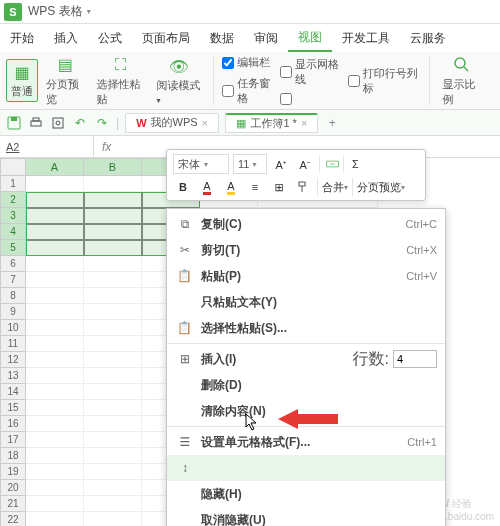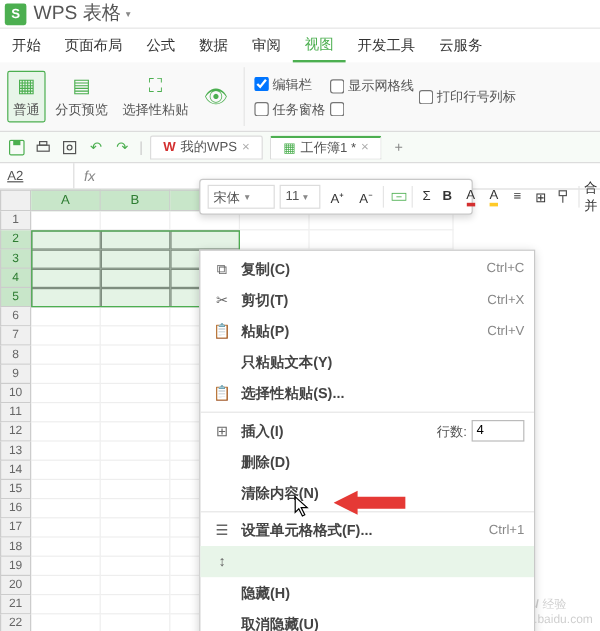--- a/index.html
+++ b/index.html
@@ -1,21 +1,21 @@
 <!DOCTYPE html>
 <html><head>
 <meta charset="utf-8">
 <style>
 * { box-sizing: border-box; margin: 0; padding: 0; font-family: "Microsoft YaHei", sans-serif; }
 body { width: 500px; height: 526px; background: #fff; font-size: 12px; color: #333; overflow: hidden; position: relative; }
 
 
 .titlebar { height: 24px; background: #fff; display: flex; align-items: center; padding: 0 4px; border-bottom: 1px solid #e0e0e0; }
 .app-icon { width: 18px; height: 18px; background: #4caf50; border-radius: 2px; display: flex; align-items: center; justify-content: center; color: #fff; font-weight: bold; font-size: 11px; }
-.app-title { margin-left: 6px; font-size: 16px; color: #555; }
+.app-title { margin-left: 6px; font-size: 12px; color: #555; }
 .title-dd { margin-left: 4px; color: #888; font-size: 8px; }
 
 
 .menus { height: 28px; background: #fff; display: flex; align-items: stretch; }
 .menu-item { padding: 0 10px; display: flex; align-items: center; font-size: 12px; color: #333; cursor: pointer; }
 .menu-item.active { color: #4caf50; border-bottom: 2px solid #4caf50; }
 
 
 .ribbon { height: 58px; background: #f9f9f9; border-bottom: 1px solid #dcdcdc; display: flex; padding: 4px 6px; gap: 8px; }
 .rgroup { display: flex; gap: 4px; align-items: center; border-right: 1px solid #e5e5e5; padding-right: 8px; }
@@ -28,40 +28,40 @@
 .chkcol { display: flex; flex-direction: column; gap: 6px; }
 
 
 .qat { height: 26px; background: #f7fbf7; border-bottom: 1px solid #dcdcdc; display: flex; align-items: center; padding: 0 6px; gap: 6px; }
 .qat .qi { width: 16px; height: 16px; display: flex; align-items: center; justify-content: center; color: #4caf50; cursor: pointer; }
 .doctab { height: 20px; padding: 0 10px; border: 1px solid #dcdcdc; background: #fff; border-radius: 2px 2px 0 0; display: flex; align-items: center; gap: 4px; font-size: 11px; color: #555; cursor: pointer; }
 .doctab.active { border-top: 2px solid #4caf50; }
 
 
 .fbar { height: 22px; border-bottom: 1px solid #dcdcdc; display: flex; align-items: center; }
-.namebox { width: 62px; height: 100%; border-right: 1px solid #dcdcdc; display: flex; align-items: center; padding: 0 6px; font-size: 11px; color: #555; text-decoration: underline; }
+.namebox { width: 94px; height: 100%; border-right: 1px solid #dcdcdc; display: flex; align-items: center; padding: 0 6px; font-size: 11px; color: #555; text-decoration: underline; }
 .fx { padding: 0 8px; color: #888; font-style: italic; }
 
 
 .grid-wrap { position: relative; }
 .corner { position: absolute; left: 0; top: 0; width: 26px; height: 18px; background: #f0f0f0; border: 1px solid #ccc; }
 .colheads { position: absolute; left: 26px; top: 0; display: flex; }
 .colhead { width: 58px; height: 18px; background: #f0f0f0; border: 1px solid #ccc; border-left: none; display: flex; align-items: center; justify-content: center; font-size: 11px; color: #666; }
 .colhead.sel { background: #c8e6c9; color: #2e7d32; }
 .rowheads { position: absolute; left: 0; top: 18px; display: flex; flex-direction: column; }
 .rowhead { width: 26px; height: 16px; background: #f0f0f0; border: 1px solid #ccc; border-top: none; display: flex; align-items: center; justify-content: center; font-size: 10px; color: #666; }
 .rowhead.sel { background: #c8e6c9; color: #2e7d32; }
 .cells { position: absolute; left: 26px; top: 18px; }
 .cellrow { display: flex; }
 .cell { width: 58px; height: 16px; border-right: 1px solid #eee; border-bottom: 1px solid #eee; }
 .cell.tb { border: 1px solid #888; }
 .selrect { position: absolute; background: rgba(76,175,80,0.15); border: 1px solid #4caf50; }
 
 
-.fmt-tb { position: absolute; left: 166px; top: 149px; width: 228px; background: #fff; border: 1px solid #c8c8c8; border-radius: 3px; padding: 4px 6px; display: flex; gap: 4px; box-shadow: 0 2px 6px rgba(0,0,0,0.15); z-index: 5; }
+.fmt-tb { position: absolute; left: 166px; top: 149px; width: 260px; background: #fff; border: 1px solid #c8c8c8; border-radius: 3px; padding: 4px 6px; display: flex; flex-direction: column; gap: 4px; box-shadow: 0 2px 6px rgba(0,0,0,0.15); z-index: 5; }
 .fmt-row { display: flex; align-items: center; gap: 4px; }
 .fmt-ctl { height: 20px; border: 1px solid #dcdcdc; padding: 0 4px; display: flex; align-items: center; font-size: 11px; color: #555; cursor: pointer; }
 .fmt-ico { width: 20px; height: 18px; display: flex; align-items: center; justify-content: center; cursor: pointer; font-size: 11px; }
 
 
 .ctx { position: absolute; left: 166px; top: 208px; width: 280px; background: #fff; border: 1px solid #c8c8c8; box-shadow: 0 2px 8px rgba(0,0,0,0.2); z-index: 10; padding: 2px 0; }
 .ctx-item { height: 26px; display: flex; align-items: center; padding: 0 8px; font-size: 12px; color: #444; cursor: pointer; }
 .ctx-item:hover, .ctx-item.hover { background: #e8f5e9; }
 .ctx-ico { width: 20px; display: flex; justify-content: center; color: #666; }
 .ctx-label { flex: 1; padding-left: 6px; font-weight: bold; }
@@ -84,22 +84,23 @@
 <body>
 
 <div class="titlebar">
   <div class="app-icon">S</div>
   <div class="app-title">WPS 表格</div>
   <div class="title-dd">▾</div>
 </div>
 
 <div class="menus" id="menus">
     <div class="menu-item">开始</div>
+    <div class="menu-item">插入</div>
+    <div class="menu-item">公式</div>
     <div class="menu-item">页面布局</div>
-    <div class="menu-item">公式</div>
     <div class="menu-item">数据</div>
     <div class="menu-item">审阅</div>
     <div class="menu-item active">视图</div>
     <div class="menu-item">开发工具</div>
     <div class="menu-item">云服务</div>
   </div>
 
 <div class="ribbon">
   <div class="rgroup" id="views">
       <div class="rbtn sel">
@@ -109,20 +110,21 @@
       <div class="rbtn">
         <div class="ico" style="color:#4caf50;font-size:16px">▤</div>
         <span>分页预览</span>
       </div>
       <div class="rbtn">
         <div class="ico" style="color:#4caf50;font-size:16px">⛶</div>
         <span>选择性粘贴</span>
       </div>
       <div class="rbtn">
         <div class="ico" style="color:#4caf50;font-size:16px">👁</div>
+        <span>阅读模式 <span style="font-size:8px">▾</span></span>
       </div>
     </div>
   <div class="rgroup">
     <div class="chkcol" id="chk1">
         <label class="chk">
           <input type="checkbox" checked="" style="">
           <span>编辑栏</span>
         </label>
         <label class="chk">
           <input type="checkbox" style="">
@@ -137,20 +139,31 @@
         <label class="chk">
           <input type="checkbox" style="">
         </label>
       </div>
     <div class="chkcol" id="chk3">
         <label class="chk">
           <input type="checkbox" style="">
           <span>打印行号列标</span>
         </label>
       </div>
+  </div>
+  <div class="rgroup">
+    <div class="rbtn">
+      <div class="ico">
+        <svg width="18" height="18" viewBox="0 0 18 18">
+            <circle cx="7" cy="7" r="5" fill="none" stroke="#4caf50" stroke-width="1.5"></circle>
+            <line x1="11" y1="11" x2="15" y2="15" stroke="#4caf50" stroke-width="1.5"></line>
+          </svg>
+      </div>
+      <span>显示比例</span>
+    </div>
   </div>
 </div>
 
 <div class="qat">
   <div class="qi">
       <svg width="14" height="14" viewBox="0 0 14 14">
         <rect x="1" y="1" width="12" height="12" rx="1" fill="none" stroke="#4caf50"></rect>
         <rect x="4" y="1" width="6" height="4" fill="#4caf50"></rect>
       </svg>
     </div>
@@ -451,21 +464,21 @@
     </div>
     <div class="ctx-item">
       <span class="ctx-ico">📋</span>
       <span class="ctx-label">选择性粘贴(S)...</span>
       <span class="ctx-sc"></span>
     </div>
     <div class="ctx-sep"></div>
     <div class="ctx-item">
       <span class="ctx-ico">⊞</span>
       <span class="ctx-label">插入(I)</span>
-      <span style="font-size:11px;color:#555;margin-right:4px">行数:</span>
+      <span style="font-size:16px;color:#555;margin-right:4px">行数:</span>
       <input class="ctx-input" value="4" style="">
     </div>
     <div class="ctx-item">
       <span class="ctx-ico"></span>
       <span class="ctx-label">删除(D)</span>
       <span class="ctx-sc"></span>
     </div>
     <div class="ctx-item">
       <span class="ctx-ico"></span>
       <span class="ctx-label">清除内容(N)</span>

